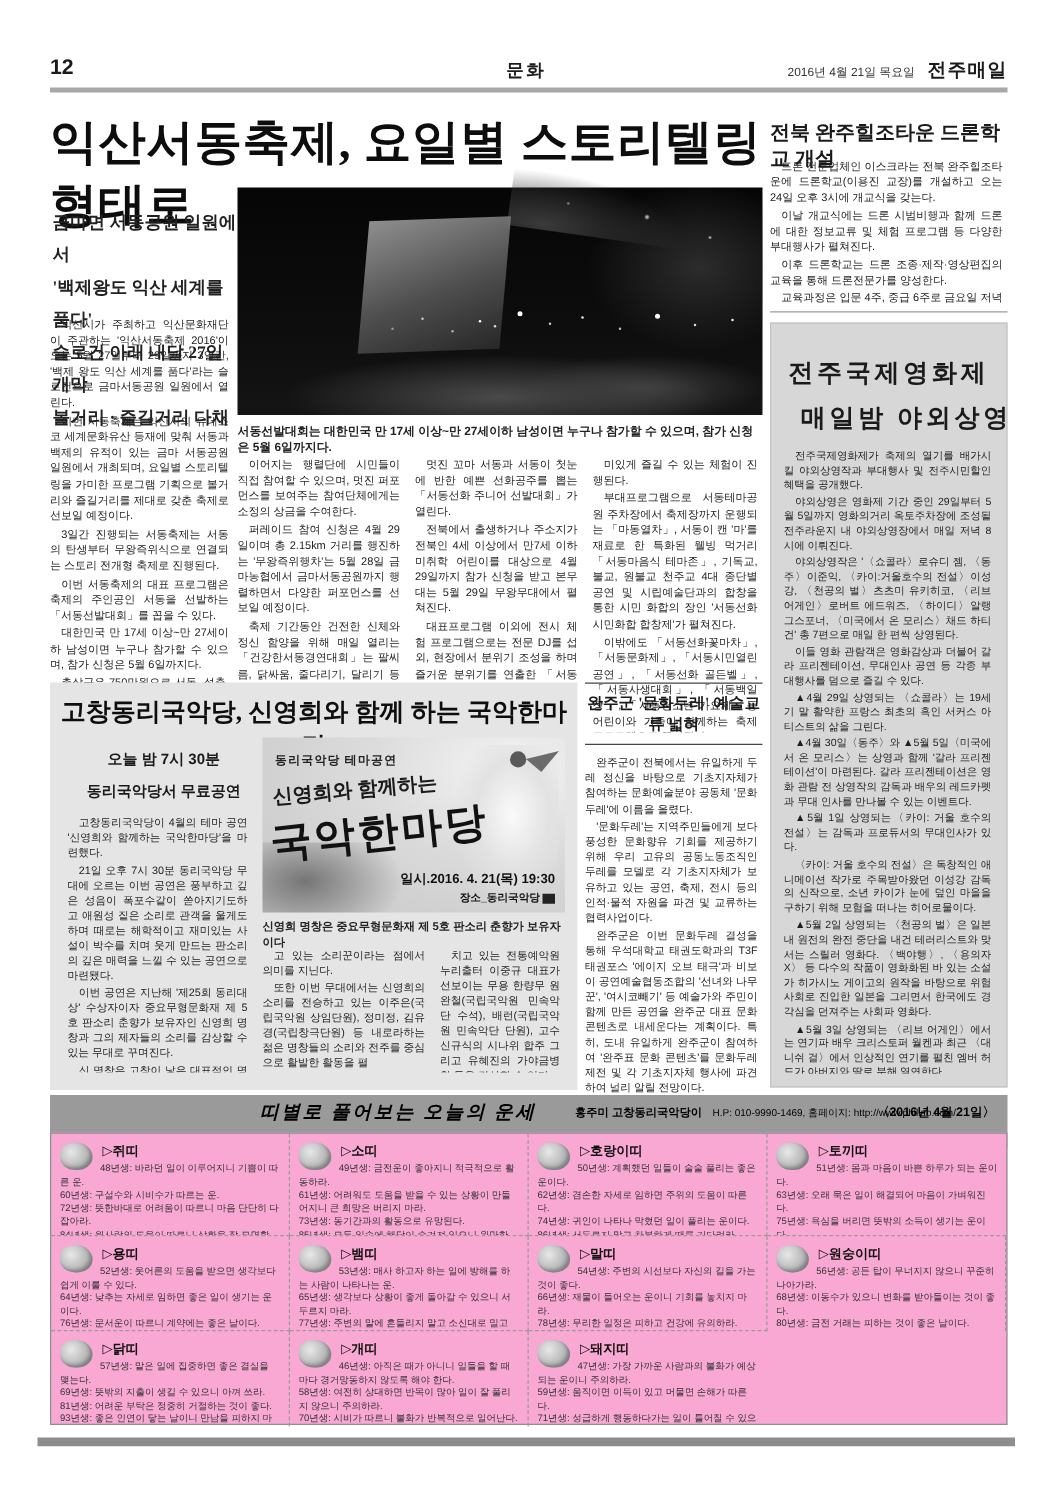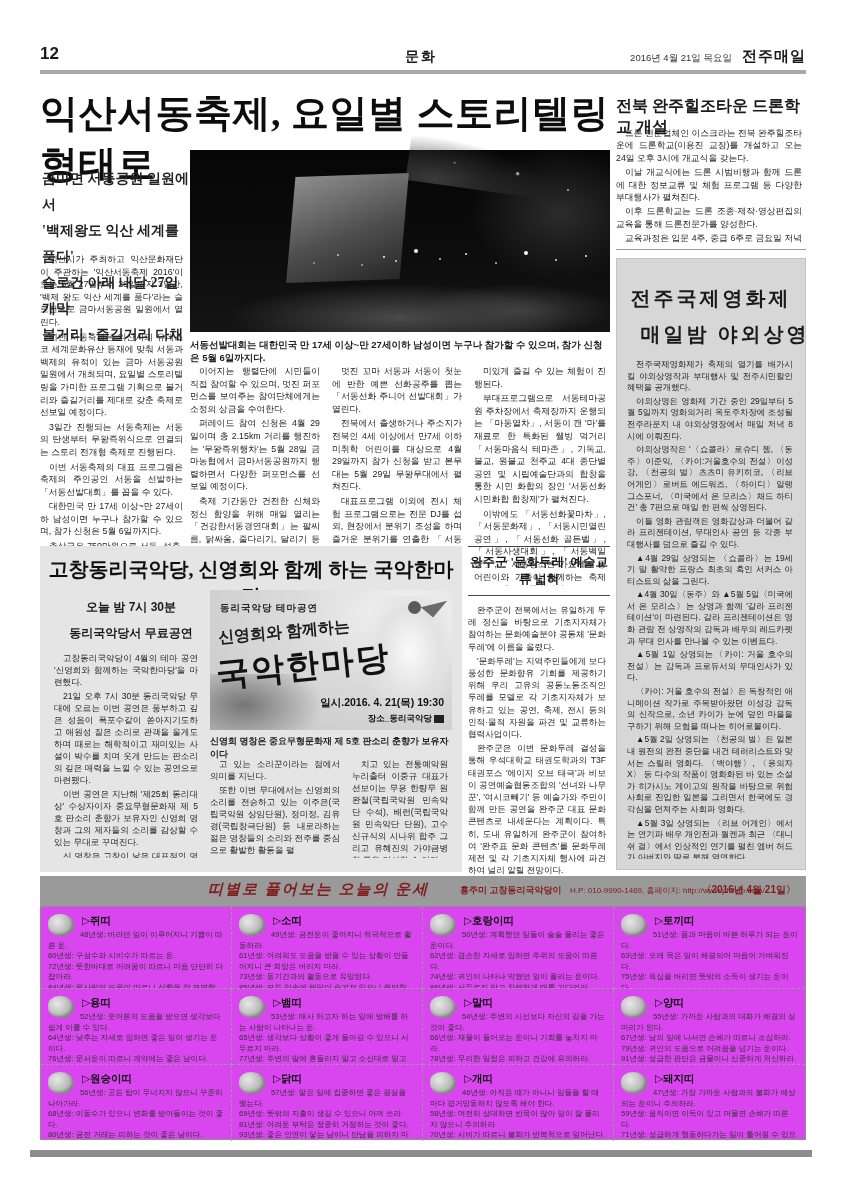--- a/index.html
+++ b/index.html
@@ -82,28 +82,28 @@
   .poster .chip{display:inline-block;width:10px;height:8px;background:#222;vertical-align:middle;margin-left:2px;}
   .poster-cap{position:absolute;left:170px;top:189px;width:242px;font-size:9px;font-weight:bold;color:#222;}
 
   
   .wanju{left:468px;top:546px;width:142px;}
   .wanju-rule{height:1px;background:#444;}
   .wanju-head{text-align:center;font-size:12.5px;font-weight:900;padding:7px 0;}
   .wanju-body{font-size:8.6px;line-height:12.2px;height:280px;color:#222;}
 
   
-  .horo-band{left:40px;top:876px;width:766px;height:42px;background:#9a9a9a;color:#7f1d1d;}
+  .horo-band{left:40px;top:876px;width:766px;height:42px;background:#9a9a9a;color:#000000;}
   .horo-title{position:absolute;left:168px;top:4px;font-size:15px;font-weight:900;font-style:italic;letter-spacing:2px;
     font-family:"Liberation Serif","DejaVu Serif",serif;}
   .horo-author{position:absolute;left:420px;top:8px;font-size:9px;font-weight:bold;}
   .horo-contact{position:absolute;left:530px;top:9px;font-size:8px;}
   .horo-date{position:absolute;right:10px;top:7px;font-size:10px;font-weight:bold;}
   .horo-grid{left:40px;top:906px;width:766px;height:234px;border:1px solid #8f8f8f;box-sizing:border-box;
-    display:grid;grid-template-columns:1fr 1fr 1fr 1fr;grid-template-rows:82px 76px 76px;background:#d946ef;}
+    display:grid;grid-template-columns:1fr 1fr 1fr 1fr;grid-template-rows:82px 76px 76px;background:#f9a8d4;}
   .cell{padding:5px 7px 2px 7px;box-sizing:border-box;overflow:hidden;position:relative;}
   .cell.bR{border-right:1px dashed #9a9a9a;}
   .cell.bB{border-bottom:1px dashed #9a9a9a;}
   .zicon{float:left;width:26px;height:22px;margin:2px 6px 2px 0;border-radius:45% 55% 50% 50%;
     background:radial-gradient(circle at 35% 35%, #e8e8e8, #b5b5b5 60%, #8f8f8f);box-shadow:inset -2px -2px 3px #7f7f7f;}
   .ztitle{font-size:10.5px;font-weight:900;margin:2px 0 2px 34px;color:#111;}
   .zline{font-size:7.6px;line-height:10.6px;color:#333;clear:none;}
 </style>
 </head>
 <body>
@@ -172,21 +172,21 @@
   <div class="jiff-body justify clip">
     <p>전주국제영화제가 축제의 열기를 배가시킬 야외상영작과 부대행사 및 전주시민할인 혜택을 공개했다.</p>
     <p>야외상영은 영화제 기간 중인 29일부터 5월 5일까지 영화의거리 옥토주차장에 조성될 전주라운지 내 야외상영장에서 매일 저녁 8시에 이뤄진다.</p>
     <p>야외상영작은 '〈쇼콜라〉로슈디 젬, 〈동주〉이준익, 〈카이:거울호수의 전설〉이성강, 〈천공의 벌〉츠츠미 유키히코, 〈리브 어게인〉로버트 에드워즈, 〈하이디〉알랭 그스포너, 〈미국에서 온 모리스〉채드 하티건' 총 7편으로 매일 한 편씩 상영된다.</p>
     <p>이들 영화 관람객은 영화감상과 더불어 갈라 프리젠테이션, 무대인사 공연 등 각종 부대행사를 덤으로 즐길 수 있다.</p>
     <p>▲4월 29일 상영되는 〈쇼콜라〉는 19세기 말 활약한 프랑스 최초의 흑인 서커스 아티스트의 삶을 그린다.</p>
     <p>▲4월 30일〈동주〉와 ▲5월 5일〈미국에서 온 모리스〉는 상영과 함께 '갈라 프리젠테이션'이 마련된다. 갈라 프리젠테이션은 영화 관람 전 상영작의 감독과 배우의 레드카펫과 무대 인사를 만나볼 수 있는 이벤트다.</p>
     <p>▲5월 1일 상영되는〈카이: 거울 호수의 전설〉는 감독과 프로듀서의 무대인사가 있다.</p>
     <p>〈카이: 거울 호수의 전설〉은 독창적인 애니메이션 작가로 주목받아왔던 이성강 감독의 신작으로, 소년 카이가 눈에 덮인 마을을 구하기 위해 모험을 떠나는 히어로물이다.</p>
     <p>▲5월 2일 상영되는 〈천공의 벌〉은 일본 내 원전의 완전 중단을 내건 테러리스트와 맞서는 스릴러 영화다. 〈백야행〉, 〈용의자X〉 등 다수의 작품이 영화화된 바 있는 소설가 히가시노 게이고의 원작을 바탕으로 위험사회로 진입한 일본을 그리면서 한국에도 경각심을 던져주는 사회파 영화다.</p>
-    <p>▲5월 3일 상영되는 〈리브 어게인〉에서는 연기파 배우 개인전과 월켄과 최근 〈대니쉬 걸〉에서 인상적인 연기를 펼친 엠버 허드가 아버지와 딸로 분해 열연한다.</p>
+    <p>▲5월 3일 상영되는 〈리브 어게인〉에서는 연기파 배우 크리스토퍼 월켄과 최근 〈대니쉬 걸〉에서 인상적인 연기를 펼친 엠버 허드가 아버지와 딸로 분해 열연한다.</p>
     <p>▲5월 4일에는 아름다운 가족영화 〈하이디〉가 관객을 기다린다. 요한나 슈피리의 원작 동화를 충실히 옮긴 이 영화는 스위스 알프스의 아름다운 풍광을 와이드 스크린으로 확인할 수 있다는 점에서 야외상영에 가장 어울리는 영화이다.</p>
 
   </div>
 </div>
 
 <div class="abs gugak-box">
   <div class="gugak-head serif">고창동리국악당, 신영희와 함께 하는 국악한마당</div>
   <div class="gugak-sub">
     <div>오늘 밤 7시 30분</div>
     <div>동리국악당서 무료공연</div>
@@ -290,28 +290,20 @@
 
   </div>
   <div class="cell bR bB">
     <span class="zicon"></span>
     <div class="ztitle">▷말띠</div>
     <div class="zline">54년생: 주변의 시선보다 자신의 길을 가는 것이 좋다.</div>
     <div class="zline">66년생: 재물이 들어오는 운이니 기회를 놓치지 마라.</div>
     <div class="zline">78년생: 무리한 일정은 피하고 건강에 유의하라.</div>
     <div class="zline">90년생: 기다리던 반가운 소식이 들려오는 운이다.</div>
   </div>
-  <div class="cell bB">
-    <span class="zicon"></span>
-    <div class="ztitle">▷양띠</div>
-    <div class="zline">55년생: 가까운 사람과의 대화가 해결의 실마리가 된다.</div>
-    <div class="zline">67년생: 남의 일에 나서면 손해가 따르니 조심하라.</div>
-    <div class="zline">79년생: 귀인의 도움으로 어려움을 넘기는 운이다.</div>
-    <div class="zline">91년생: 성급한 판단은 금물이니 신중하게 처신하라.</div>
-  </div>
 
   <div class="cell bR">
     <span class="zicon"></span>
     <div class="ztitle">▷원숭이띠</div>
     <div class="zline">56년생: 공든 탑이 무너지지 않으니 꾸준히 나아가라.</div>
     <div class="zline">68년생: 이동수가 있으니 변화를 받아들이는 것이 좋다.</div>
     <div class="zline">80년생: 금전 거래는 피하는 것이 좋은 날이다.</div>
     <div class="zline">92년생: 주변의 조언이 큰 힘이 되는 운이다.</div>
   </div>
   <div class="cell bR">

